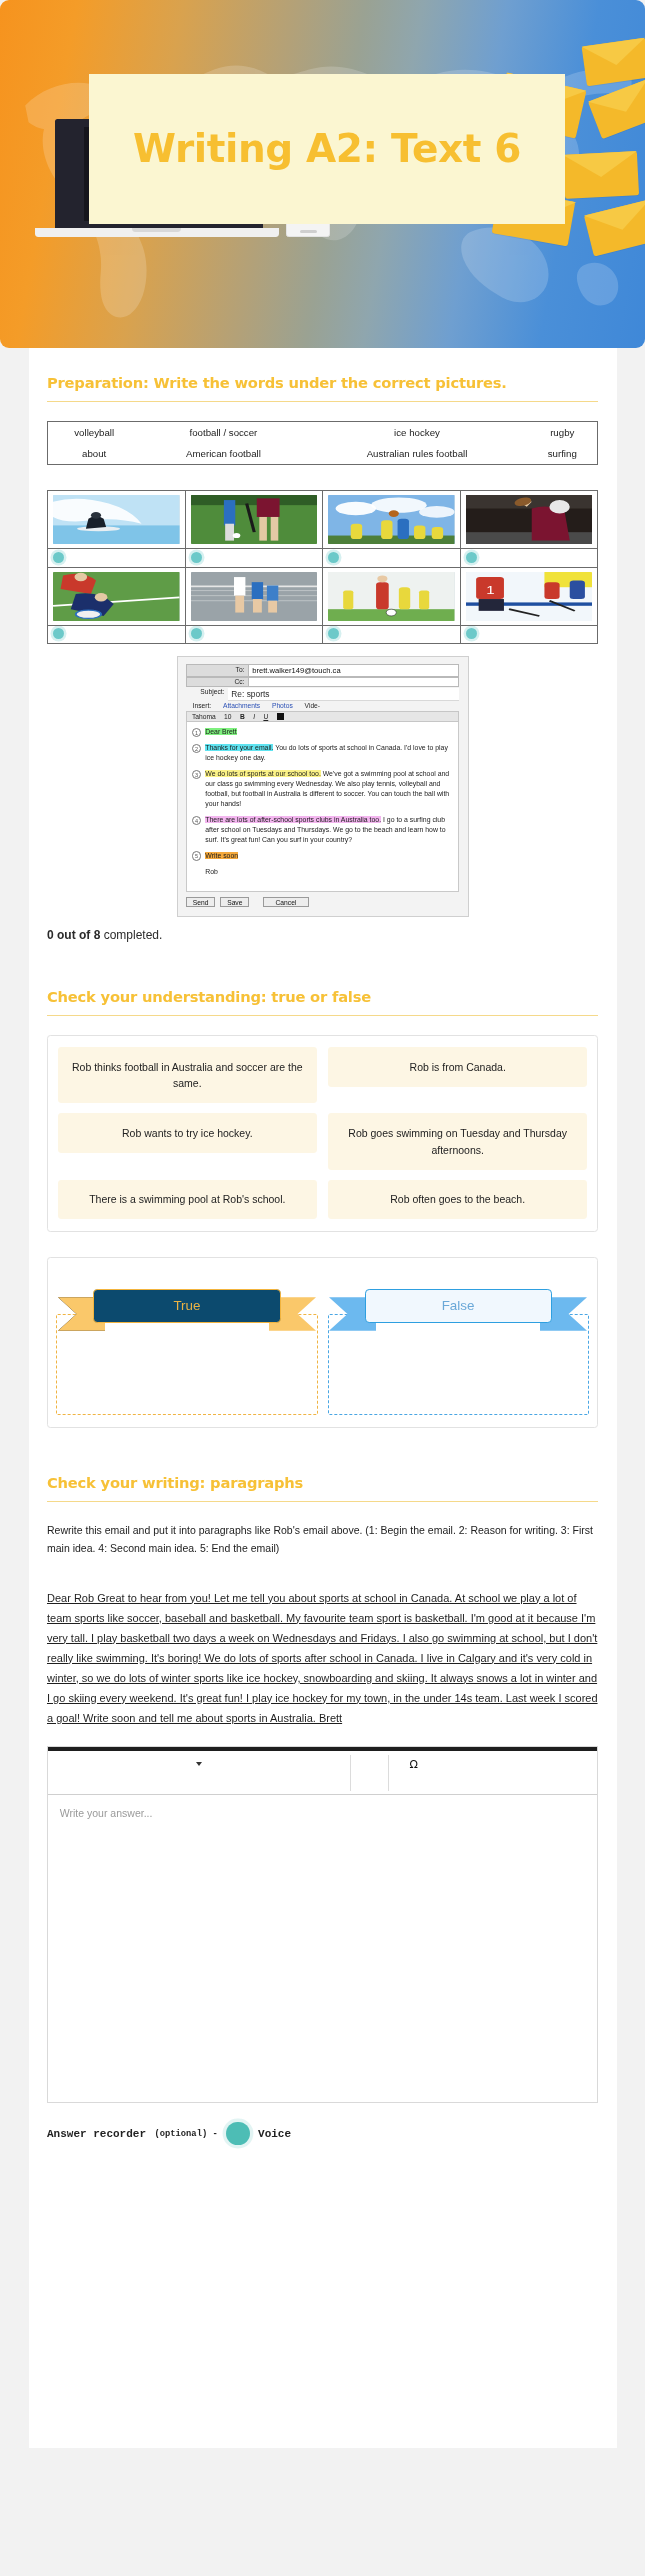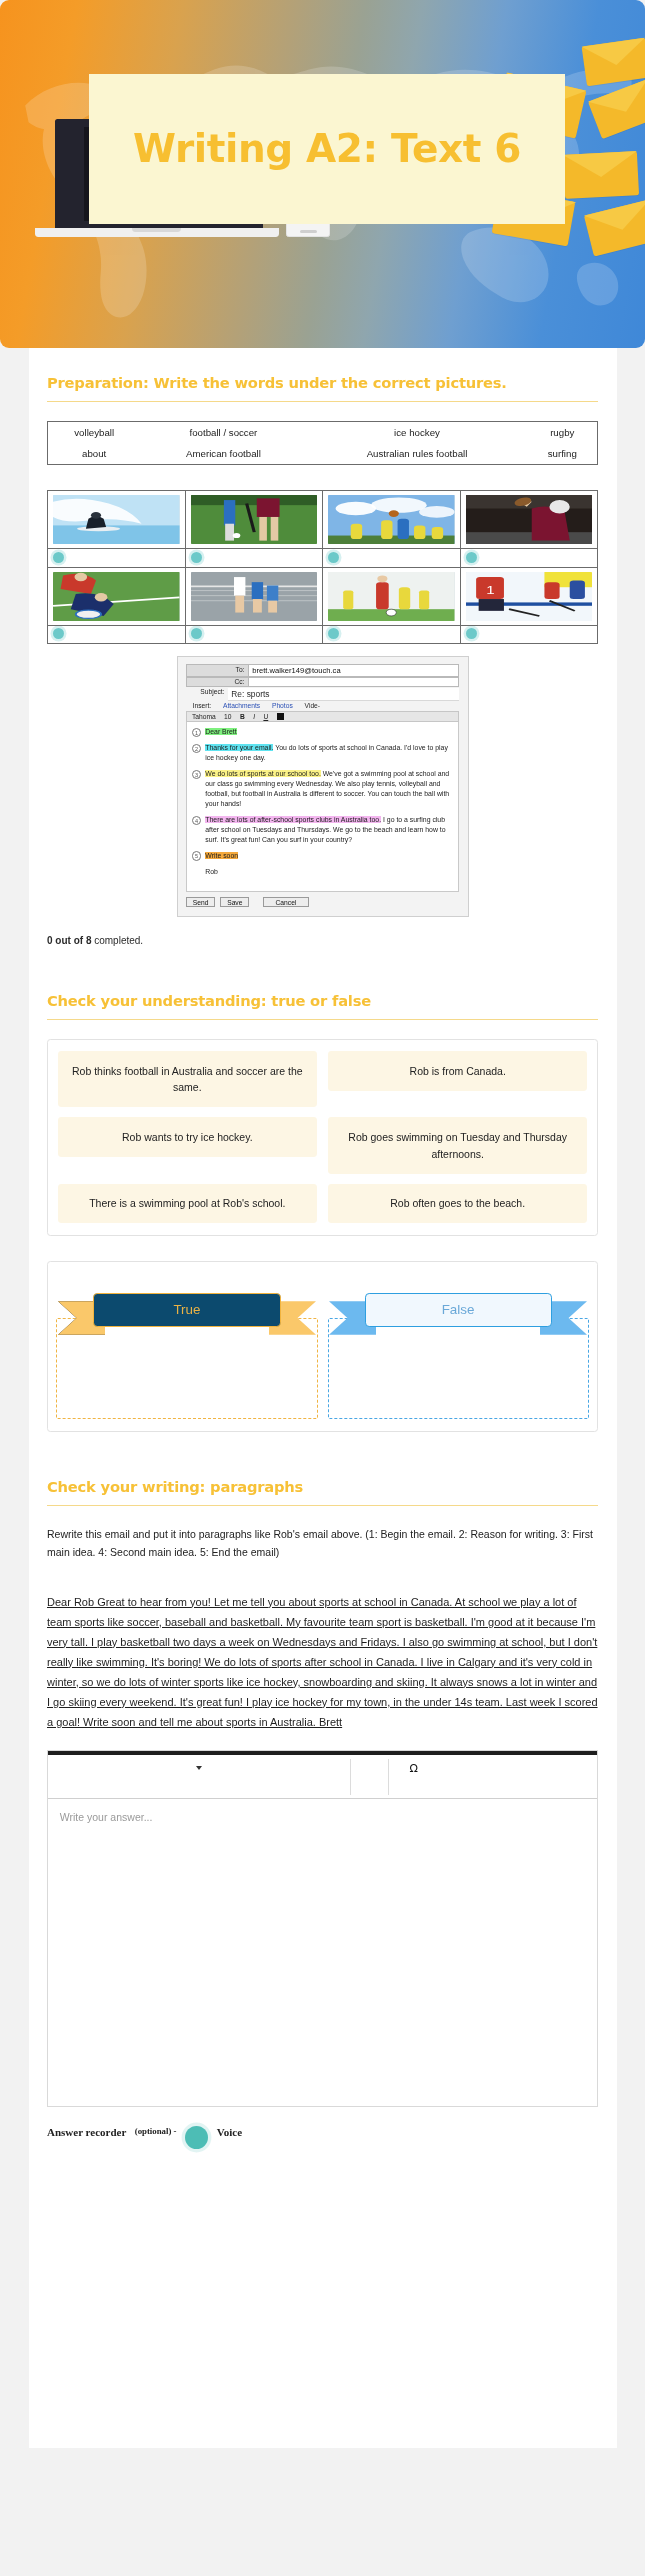--- a/index.html
+++ b/index.html
@@ -225,21 +225,21 @@
   .hl-pink  { background:#f3b6ef; }
   .hl-orange{ background:#f5a93c; }
   .em-btns { display:flex; gap:5px; margin-top:5px; align-items:center;}
   .em-btn {
     border:0.8px solid #9a9a9a; background:#ededed;
     font-size:6.7px; padding:0.8px 5.9px; color:#111;
   }
   .em-btn.wide { margin-left:8.4px; padding:0.8px 11.8px; }
 
   .completed {
-    font-size: 10px; color: #2b2b2b; margin-top: 18px;
+    font-size: 12px; color: #2b2b2b; margin-top: 11px;
   }
   .completed b { font-weight: 700; }
 
   .spacer-lg { height: 45px; }
   .spacer-md { height: 25px; }
 
   
   .panel {
     border: 0.8px solid #e2e2e2;
     border-radius: 3.4px;
@@ -313,23 +313,23 @@
     width:0;height:0;border-left:3.4px solid transparent;border-right:3.4px solid transparent;
     border-top:4.2px solid #333; margin-top:4.2px;
   }
   .omega { font-size: 11px; color: #111; font-family:"DejaVu Sans", sans-serif;}
   .editor-area {
     min-height: 307px; background:#fff; padding: 11.8px 11.8px;
     font-size: 10.5px; color: #9a9a9a;
   }
 
   .recorder {
-    display: flex; gap: 8.4px;
+    display: flex; align-items: center; gap: 8.4px;
     margin-top: 18.5px; font-size: 11px; font-weight: 700; color:#222;
-    font-family:Liberation Serif, serif;
+    font-family:Liberation Mono, monospace;
   }
   .recorder .opt { font-size: 8.8px; font-weight: 700; }
   .rec-dot {
     width: 23.5px; height: 23.5px; border-radius: 50%;
     background: #4dbdb5;
     box-shadow: 0 0 0 3.4px rgba(77,189,181,.16);
   }
   .footer-strip { height: 40px; background: #f2f2f2; }
 </style>
 </head>

